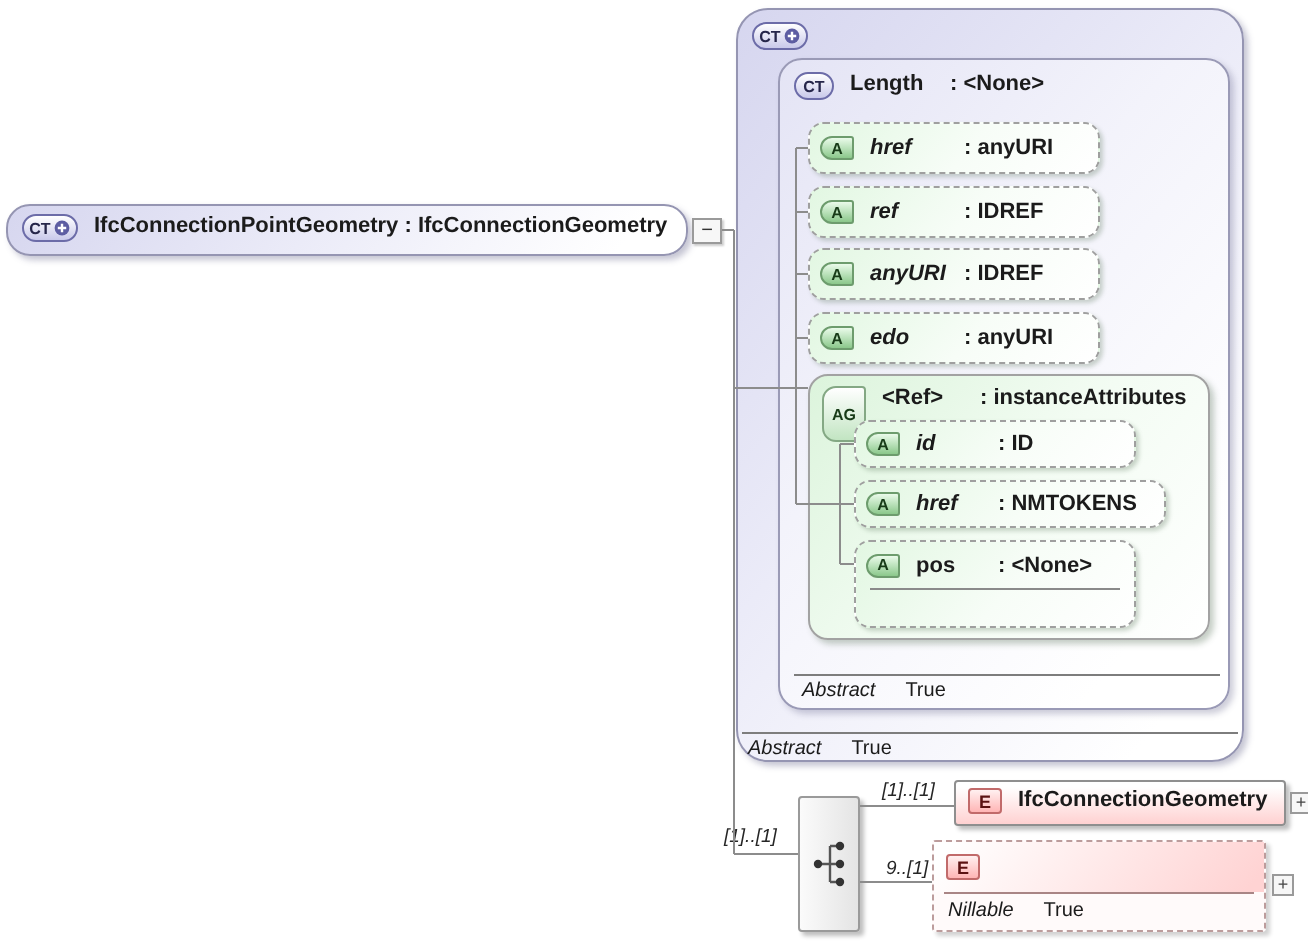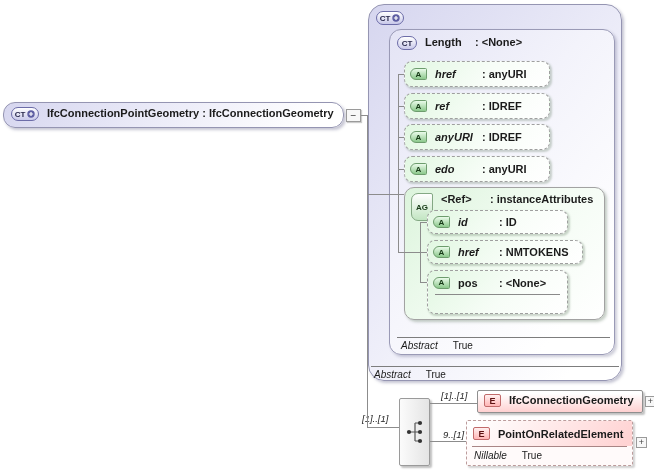--- a/index.html
+++ b/index.html
@@ -222,21 +222,20 @@
       <span class="t">IfcConnectionGeometry</span>
     </div>
   </div>
   <div class="abs expander z2" style="left:645px;top:396px;">
     <span>+</span>
   </div>
 
   <div class="abs ebox-opt z2" style="left:466px;top:420px;width:167px;height:46px;">
     <div class="ehdr">
       <span class="badge badge-e">E</span>
-      <span class="t">PointOnRelatedElement</span>
     </div>
     <div class="esep"></div>
     <div class="ann">
       <span>Nillable</span>
       <span class="val">True</span>
     </div>
   </div>
   <div class="abs expander z2" style="left:636px;top:437px;">
     <span>+</span>
   </div>

